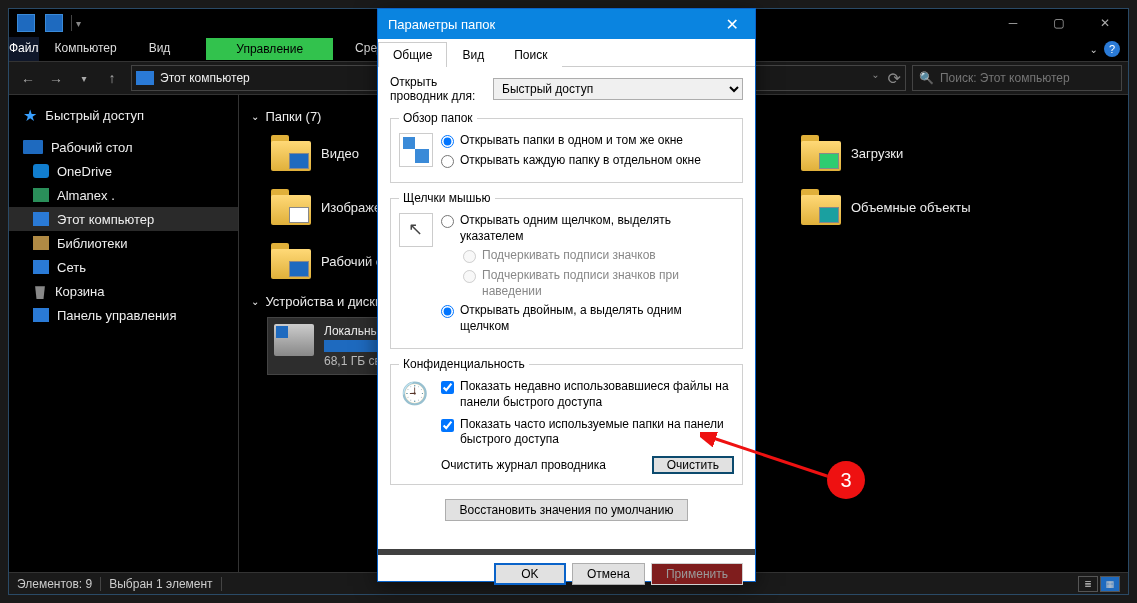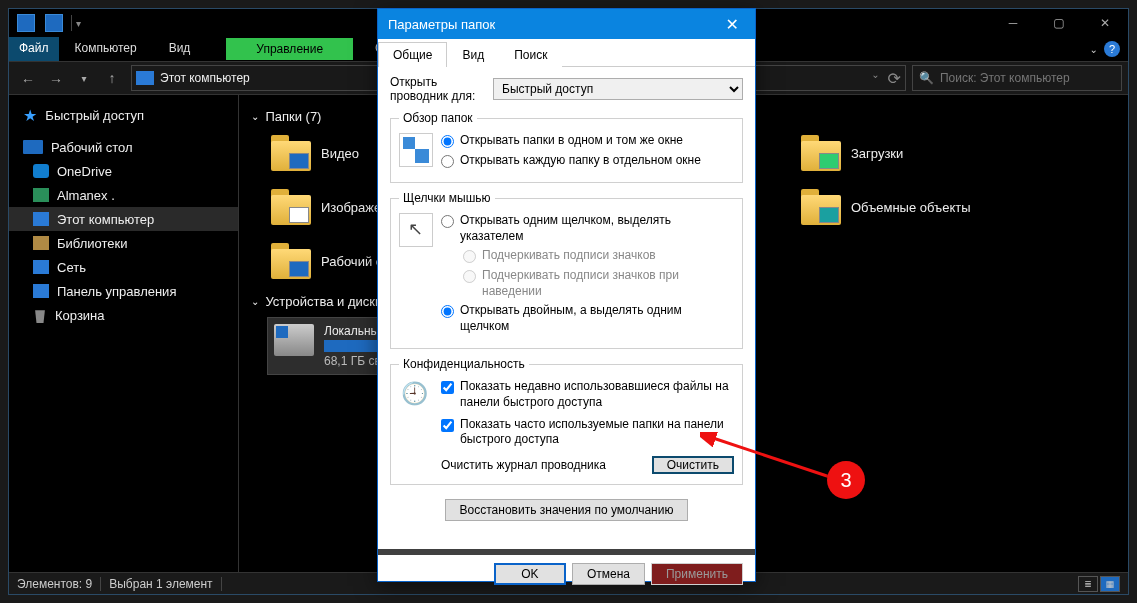--- a/index.html
+++ b/index.html
@@ -15,21 +15,21 @@
 .titlebar .icon-small { width: 18px; height: 18px; margin: 0 4px; background: #1e6abf; border: 1px solid #3a8ad8; }
 .titlebar .qat { display:flex; align-items:center; gap:2px; padding-left:4px;}
 .titlebar .qat .sep { width:1px; height:16px; background:#444; margin:0 2px;}
 .titlebar .caret { font-size:10px; color:#888;}
 .titlebar-spacer { flex:1; }
 .winbtns { display:flex; }
 .winbtn { width:46px; height:28px; display:flex; align-items:center; justify-content:center; color:#aaa; font-size:12px;}
 
 
 .ribbon { height: 24px; background: #000; display:flex; align-items: stretch; font-size: 12px; }
-.ribbon .filetab { background:#0c4a6e; color:#fff; padding:4px 10px; }
+.ribbon .filetab { background:#0f172a; color:#fff; padding:4px 0; }
 .ribbon .tab { color:#ddd; padding:4px 16px; }
 .ribbon .ctx-group { margin-left:20px; display:flex; align-items:center;}
 .ribbon .ctx-top { background:#32c24d; color:#000; padding:4px 30px; font-weight:400;}
 .ribbon .ctx-bot { color:#ddd; padding:4px 10px; margin-left:12px;}
 .ribbon .right { margin-left:auto; display:flex; align-items:center; gap:6px; padding-right:8px; color:#ccc;}
 .help-circle { width:16px; height:16px; border-radius:50%; background:#2a7ad6; color:#fff; font-size:11px; display:flex; align-items:center; justify-content:center;}
 
 
 .navbar { height: 34px; background:#191919; display:flex; align-items:center; padding:0 6px; gap:2px; border-top:1px solid #333; border-bottom:1px solid #333;}
 .navbtn { width:26px; height:26px; display:flex; align-items:center; justify-content:center; color:#aaa; font-size:14px;}
@@ -209,26 +209,26 @@
       </div>
       <div class="side-item">
         <span class="mico ico-lib"></span>
         <span>Библиотеки</span>
       </div>
       <div class="side-item">
         <span class="mico ico-net"></span>
         <span>Сеть</span>
       </div>
       <div class="side-item">
+        <span class="ico-bin"></span>
+        <span>Корзина</span>
+      </div>
+      <div class="side-item">
         <span class="mico ico-cpanel"></span>
         <span>Панель управления</span>
-      </div>
-      <div class="side-item">
-        <span class="ico-bin"></span>
-        <span>Корзина</span>
       </div>
     </div>
 
     <div class="content">
       <div class="group-hdr">
         <span class="chev">⌄</span>
         <span>Папки (7)</span>
       </div>
       <div class="folder-grid">
         <div class="folder-item">

